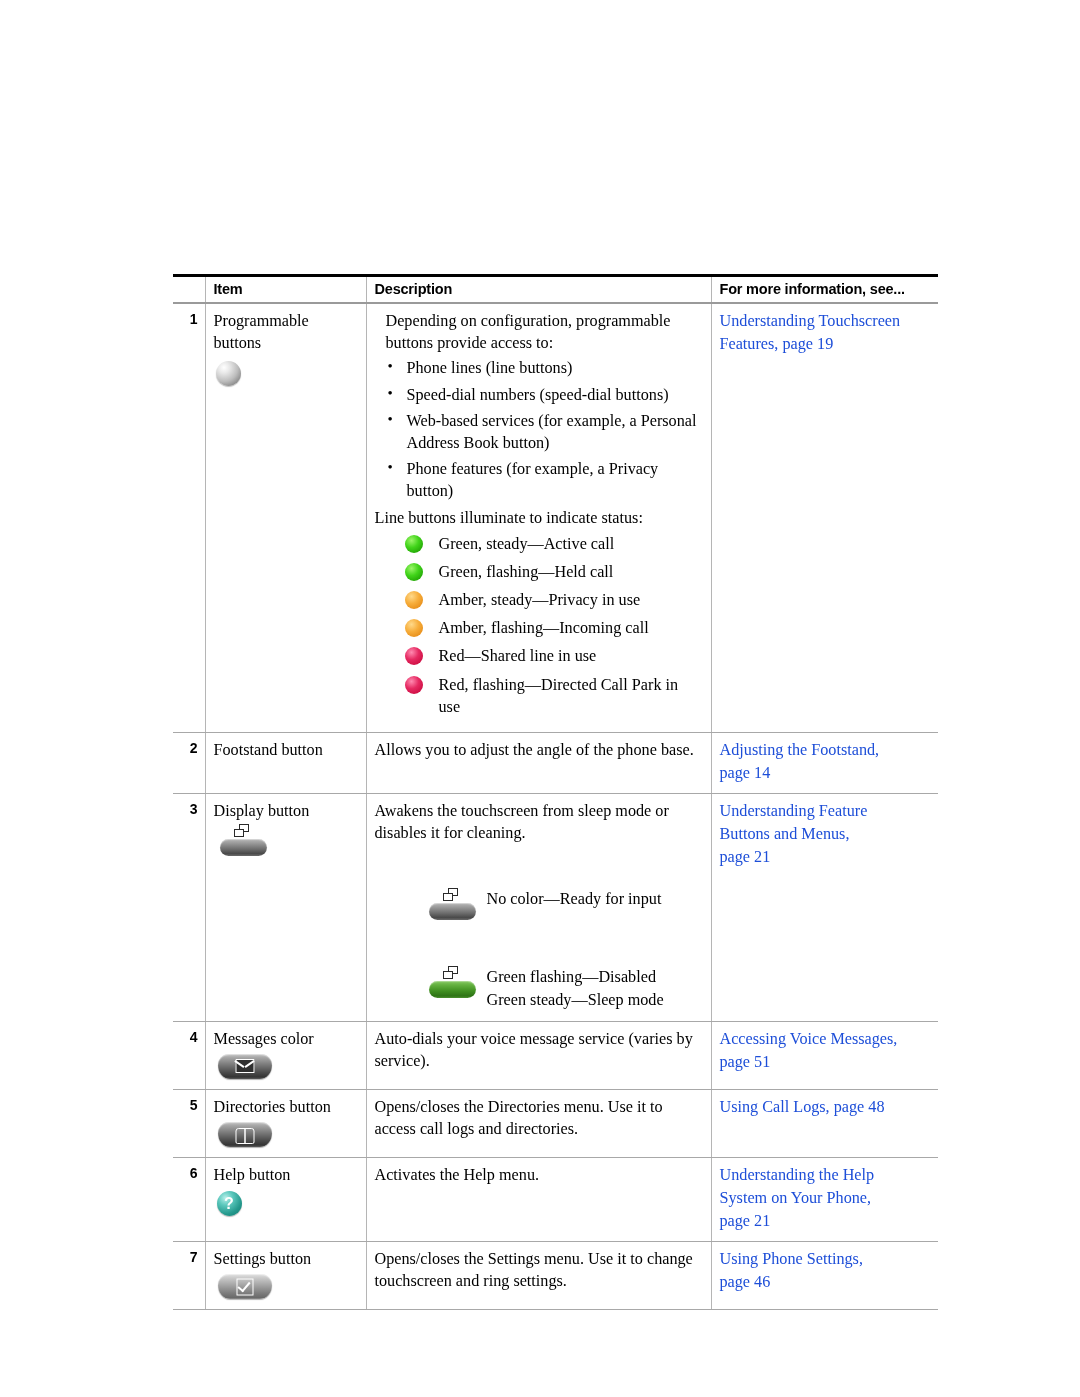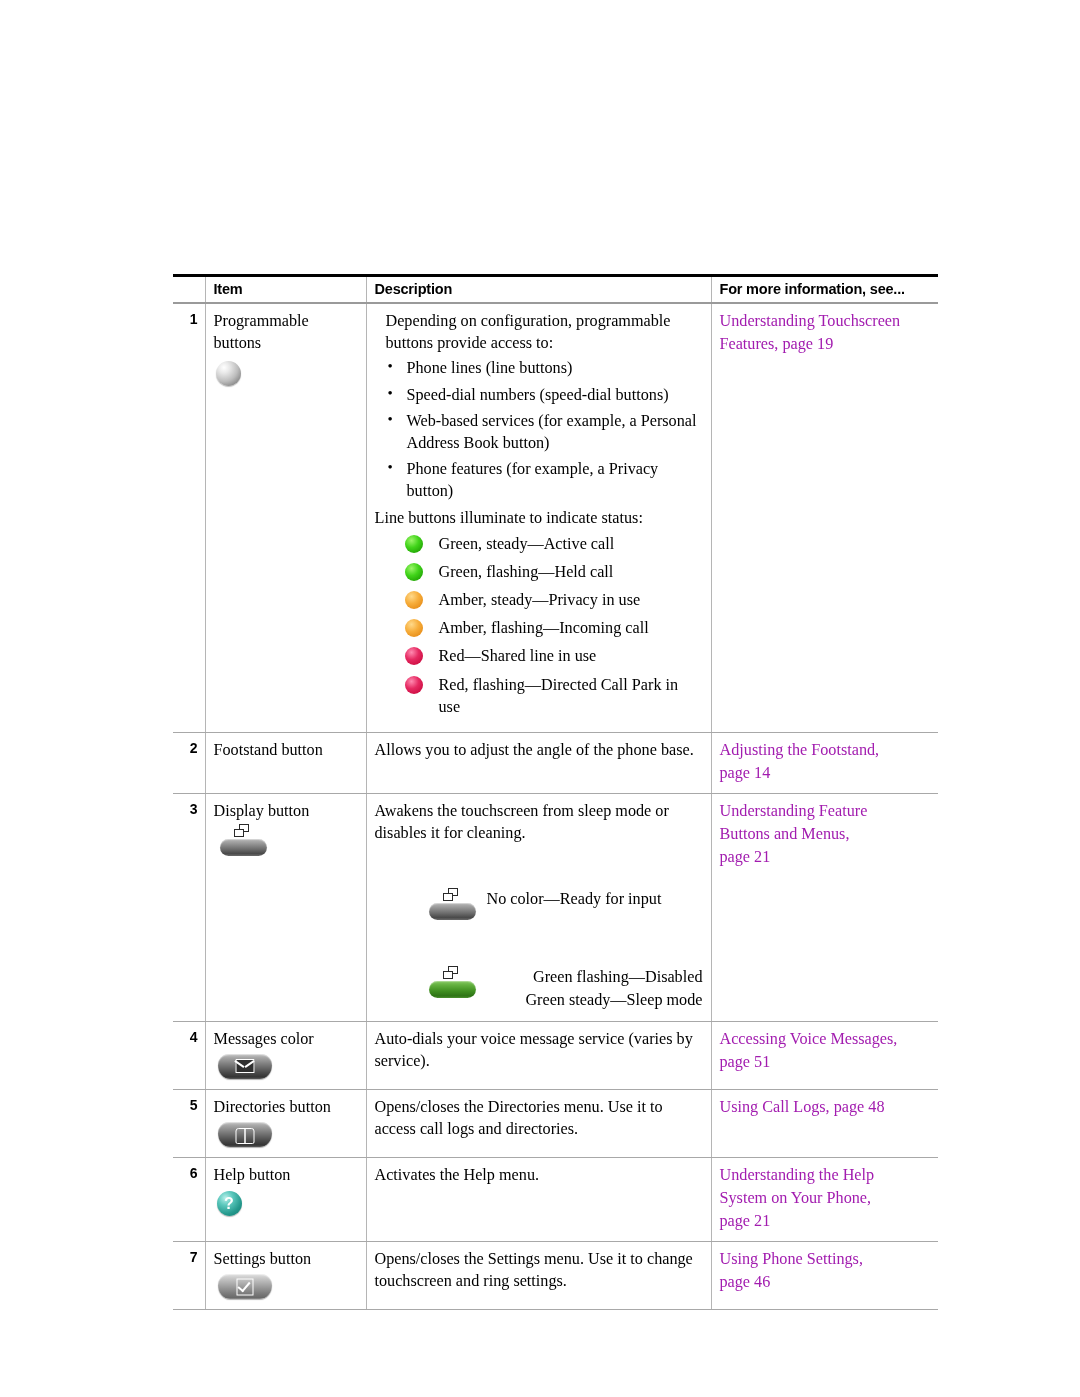--- a/index.html
+++ b/index.html
@@ -75,21 +75,21 @@
     font-weight: bold;
     font-size: 14px;
   }
   tbody td.item {
     border-right: 1px solid #b5b5b5;
   }
   tbody td.desc {
     border-right: 1px solid #b5b5b5;
   }
   tbody td.more {
-    color: #a21caf;
+    color: #1d4ed8;
     line-height: 1.42;
   }
   tbody tr:last-child td { border-bottom: 1.5px solid #a8a8a8; }
 
   .more-line { display: block; }
 
   p.lead { margin: 0 0 3px 11px; }
   p.tight { margin: 0; }
 
   ul.bul {
@@ -407,21 +407,21 @@
                 <span class="ind-txt">No color—Ready for input</span>
               </li>
               <li class="ind-row">
                 <span class="ind-art">
                   <span class="disp-glyph">
                       <i class="back"></i>
                       <i class="front"></i>
                     </span>
                   <span class="pill green"></span>
                 </span>
-                <span class="ind-txt" style="white-space:pre-line;text-align:right;">Green flashing—Disabled
+                <span class="ind-txt" style="white-space:pre-line;">Green flashing—Disabled
 Green steady—Sleep mode</span>
               </li>
             </ul>
           </td>
           <td class="more">
             <span class="more-line">Understanding Feature</span>
             <span class="more-line">Buttons and Menus,</span>
             <span class="more-line">page 21</span>
           </td>
         </tr>

